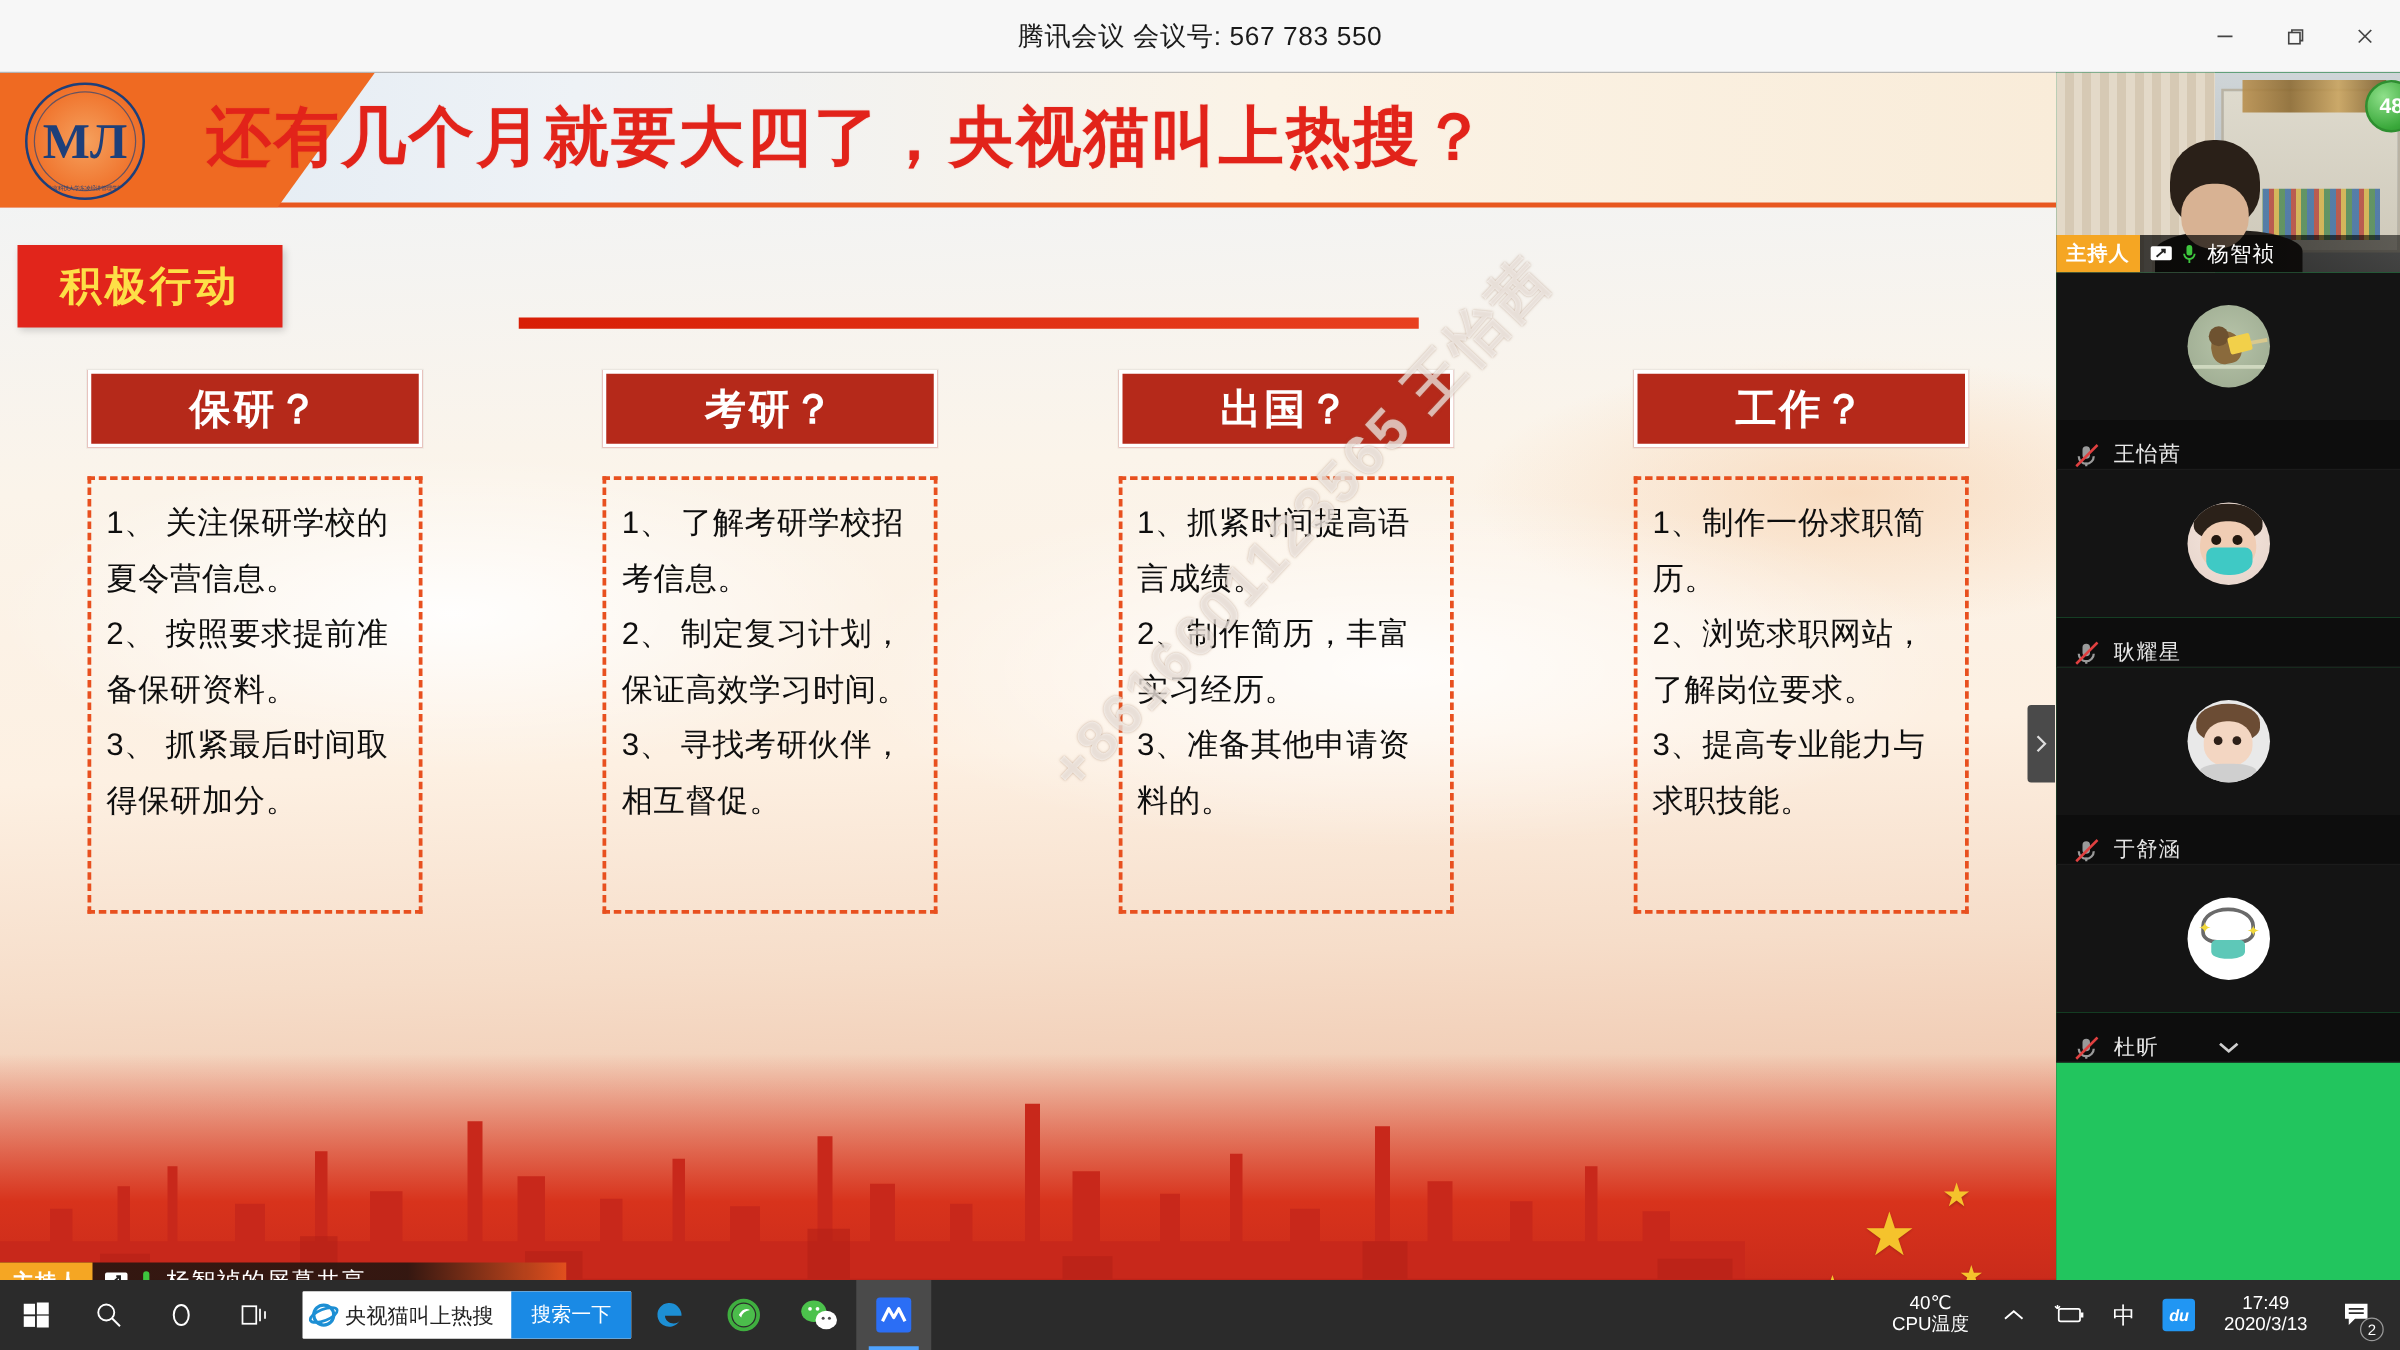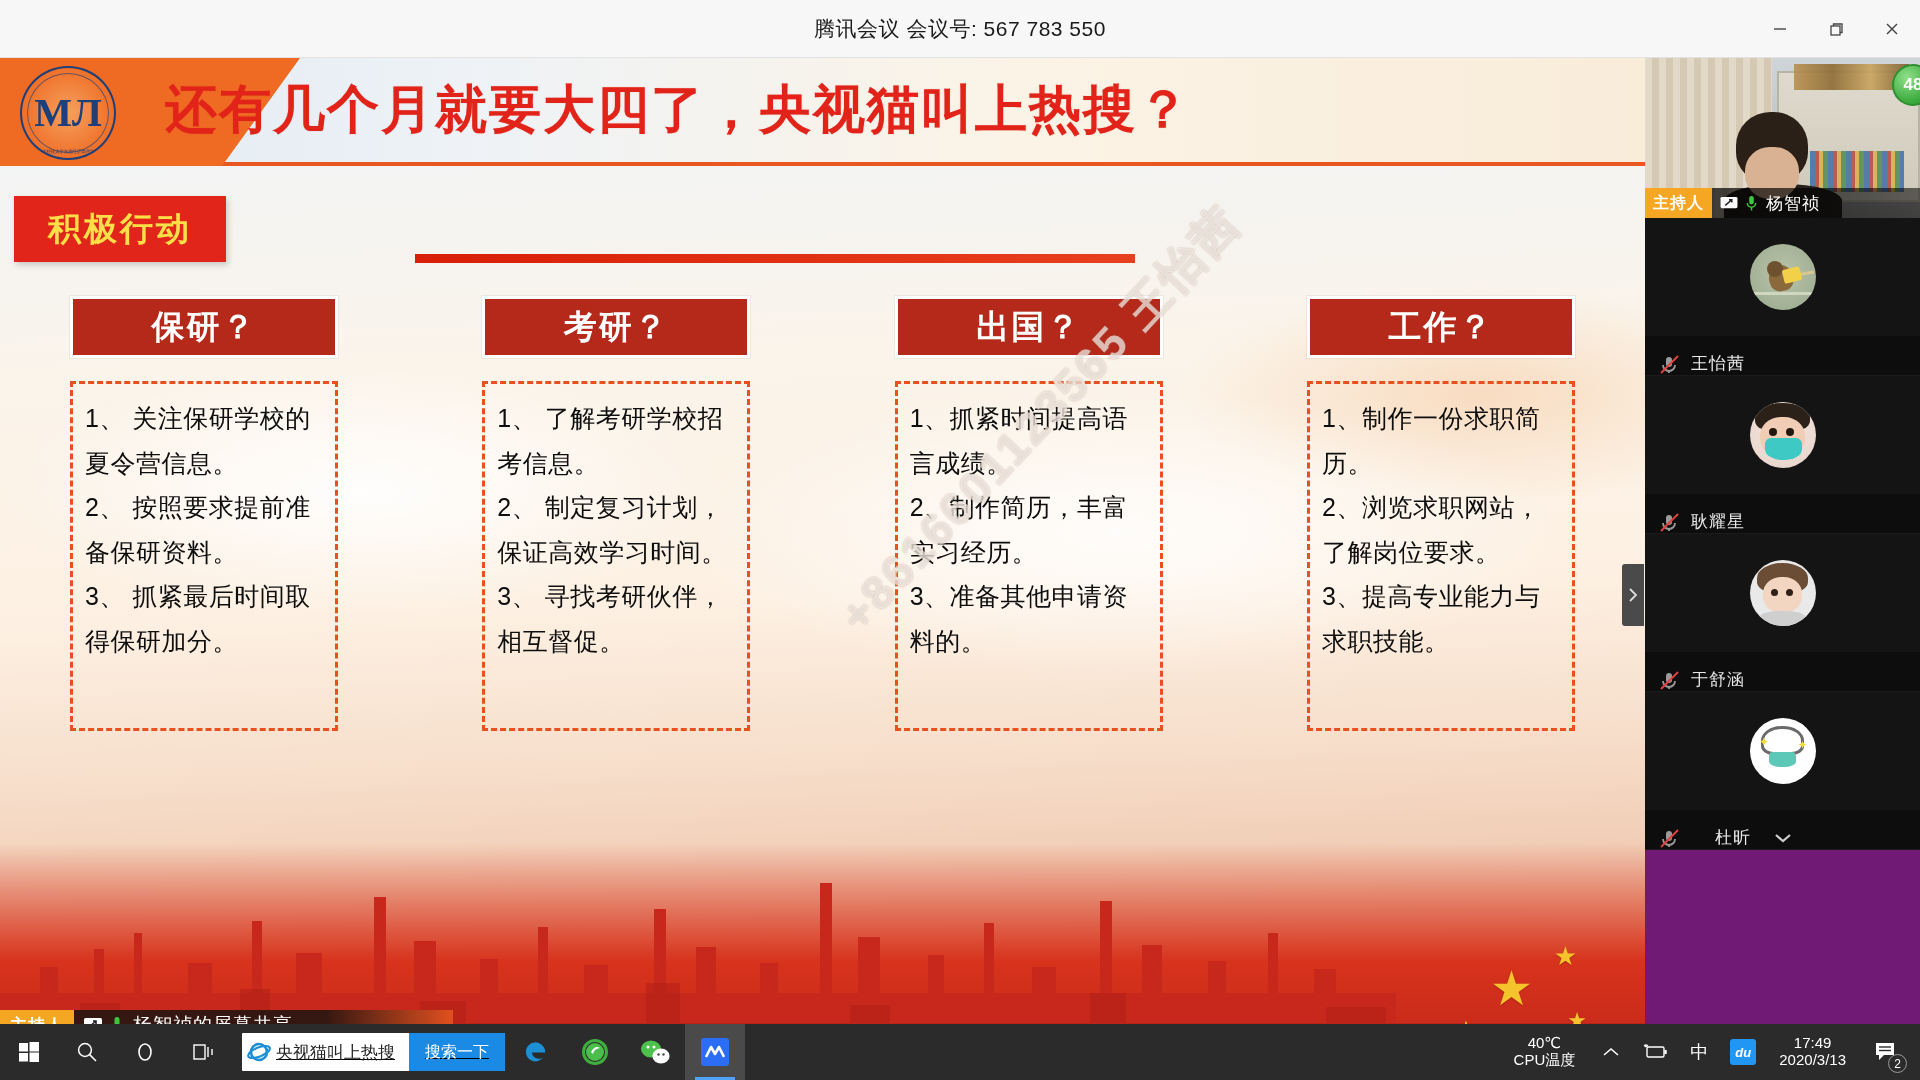--- a/index.html
+++ b/index.html
@@ -162,21 +162,21 @@
   .panel-collapse {
     position: absolute; left: 1622px; top: 506px; width: 22px; height: 62px;
     background: #4a4a4a; color: #ddd;
     display: flex; align-items: center; justify-content: center;
     border-radius: 3px 0 0 3px; z-index: 5;
   }
 
   
   .panel {
     position: absolute; right: 0; top: 0; width: 275px; height: 966px;
-    background: #701a75;
+    background: #22c55e;
   }
   .tile { position: relative; width: 275px; }
   .tile.video { height: 160px; overflow: hidden; }
   .tile-video-bg {
     position:absolute; inset:0;
     background:
       linear-gradient(180deg,#cfd5d8 0%, #c2c8ca 40%, #8e8f8c 100%);
   }
   .room-curtain{ position:absolute; left:0; top:0; width:46%; height:100%;
     background: repeating-linear-gradient(90deg,#e3d9c8 0 7px,#d6c9b4 7px 14px); }
@@ -255,21 +255,21 @@
   }
 
   
   .taskbar {
     position:absolute; left:0; bottom:0; width:1920px; height:56px;
     background:#2b2b2b; display:flex; align-items:center;
   }
   .tb-btn { width:58px; height:56px; display:flex; align-items:center; justify-content:center; color:#fff; }
   .tb-search {
     margin-left: 10px; height:38px; display:flex; align-items:center;
-    background:#fff; border-radius:1px; overflow:hidden;text-decoration:underline;
+    background:#fff; border-radius:1px; overflow:hidden;
   }
   .tb-search .ie { width:34px; display:flex; align-items:center; justify-content:center; }
   .tb-search .txt { font-size:17px; color:#222; padding-right:14px; white-space:nowrap; }
   .tb-search .go {
     background:#1a8ae5; color:#fff; height:38px; padding:0 16px;
     display:flex; align-items:center; font-size:16px; white-space:nowrap;
   }
   .tb-app { width:60px; height:56px; display:flex; align-items:center; justify-content:center; position:relative; }
   .tb-app.active { background:#4a4a4a; }
   .tb-app.active::after { content:""; position:absolute; bottom:0; left:10px; right:10px; height:3px; background:#4fa3ff; }
@@ -497,21 +497,21 @@
       </div>
 
       <div class="tile avatar">
         <div class="avatar-circle av-anime">
           <div class="hair"></div>
             <div class="mask"></div>
           <span class="spark" style="left:14%;top:26%">✦</span>
           <span class="spark" style="right:12%;top:30%">✦</span>
         </div>
       </div>
-      <div class="name-row" style="position:relative;gap:24px;">
+      <div class="name-row" style="position:relative;">
         <svg width="22" height="20" viewBox="0 0 22 20">
           <rect x="7" y="2" width="6" height="10" rx="3" fill="#9a9a9a"></rect>
           <path d="M4 10a6 6 0 0 0 12 0" stroke="#9a9a9a" stroke-width="1.8" fill="none"></path>
           <line x1="10" y1="15" x2="10" y2="18" stroke="#9a9a9a" stroke-width="1.8"></line>
           <line x1="2" y1="18" x2="19" y2="1" stroke="#e04040" stroke-width="2"></line>
         </svg>
         <span class="nm">杜昕</span>
         <span class="expand-chevron">
           <svg width="20" height="12" viewBox="0 0 20 12">
               <path d="M3 3 L10 9 L17 3" fill="none" stroke="currentColor" stroke-width="2.2"></path>

